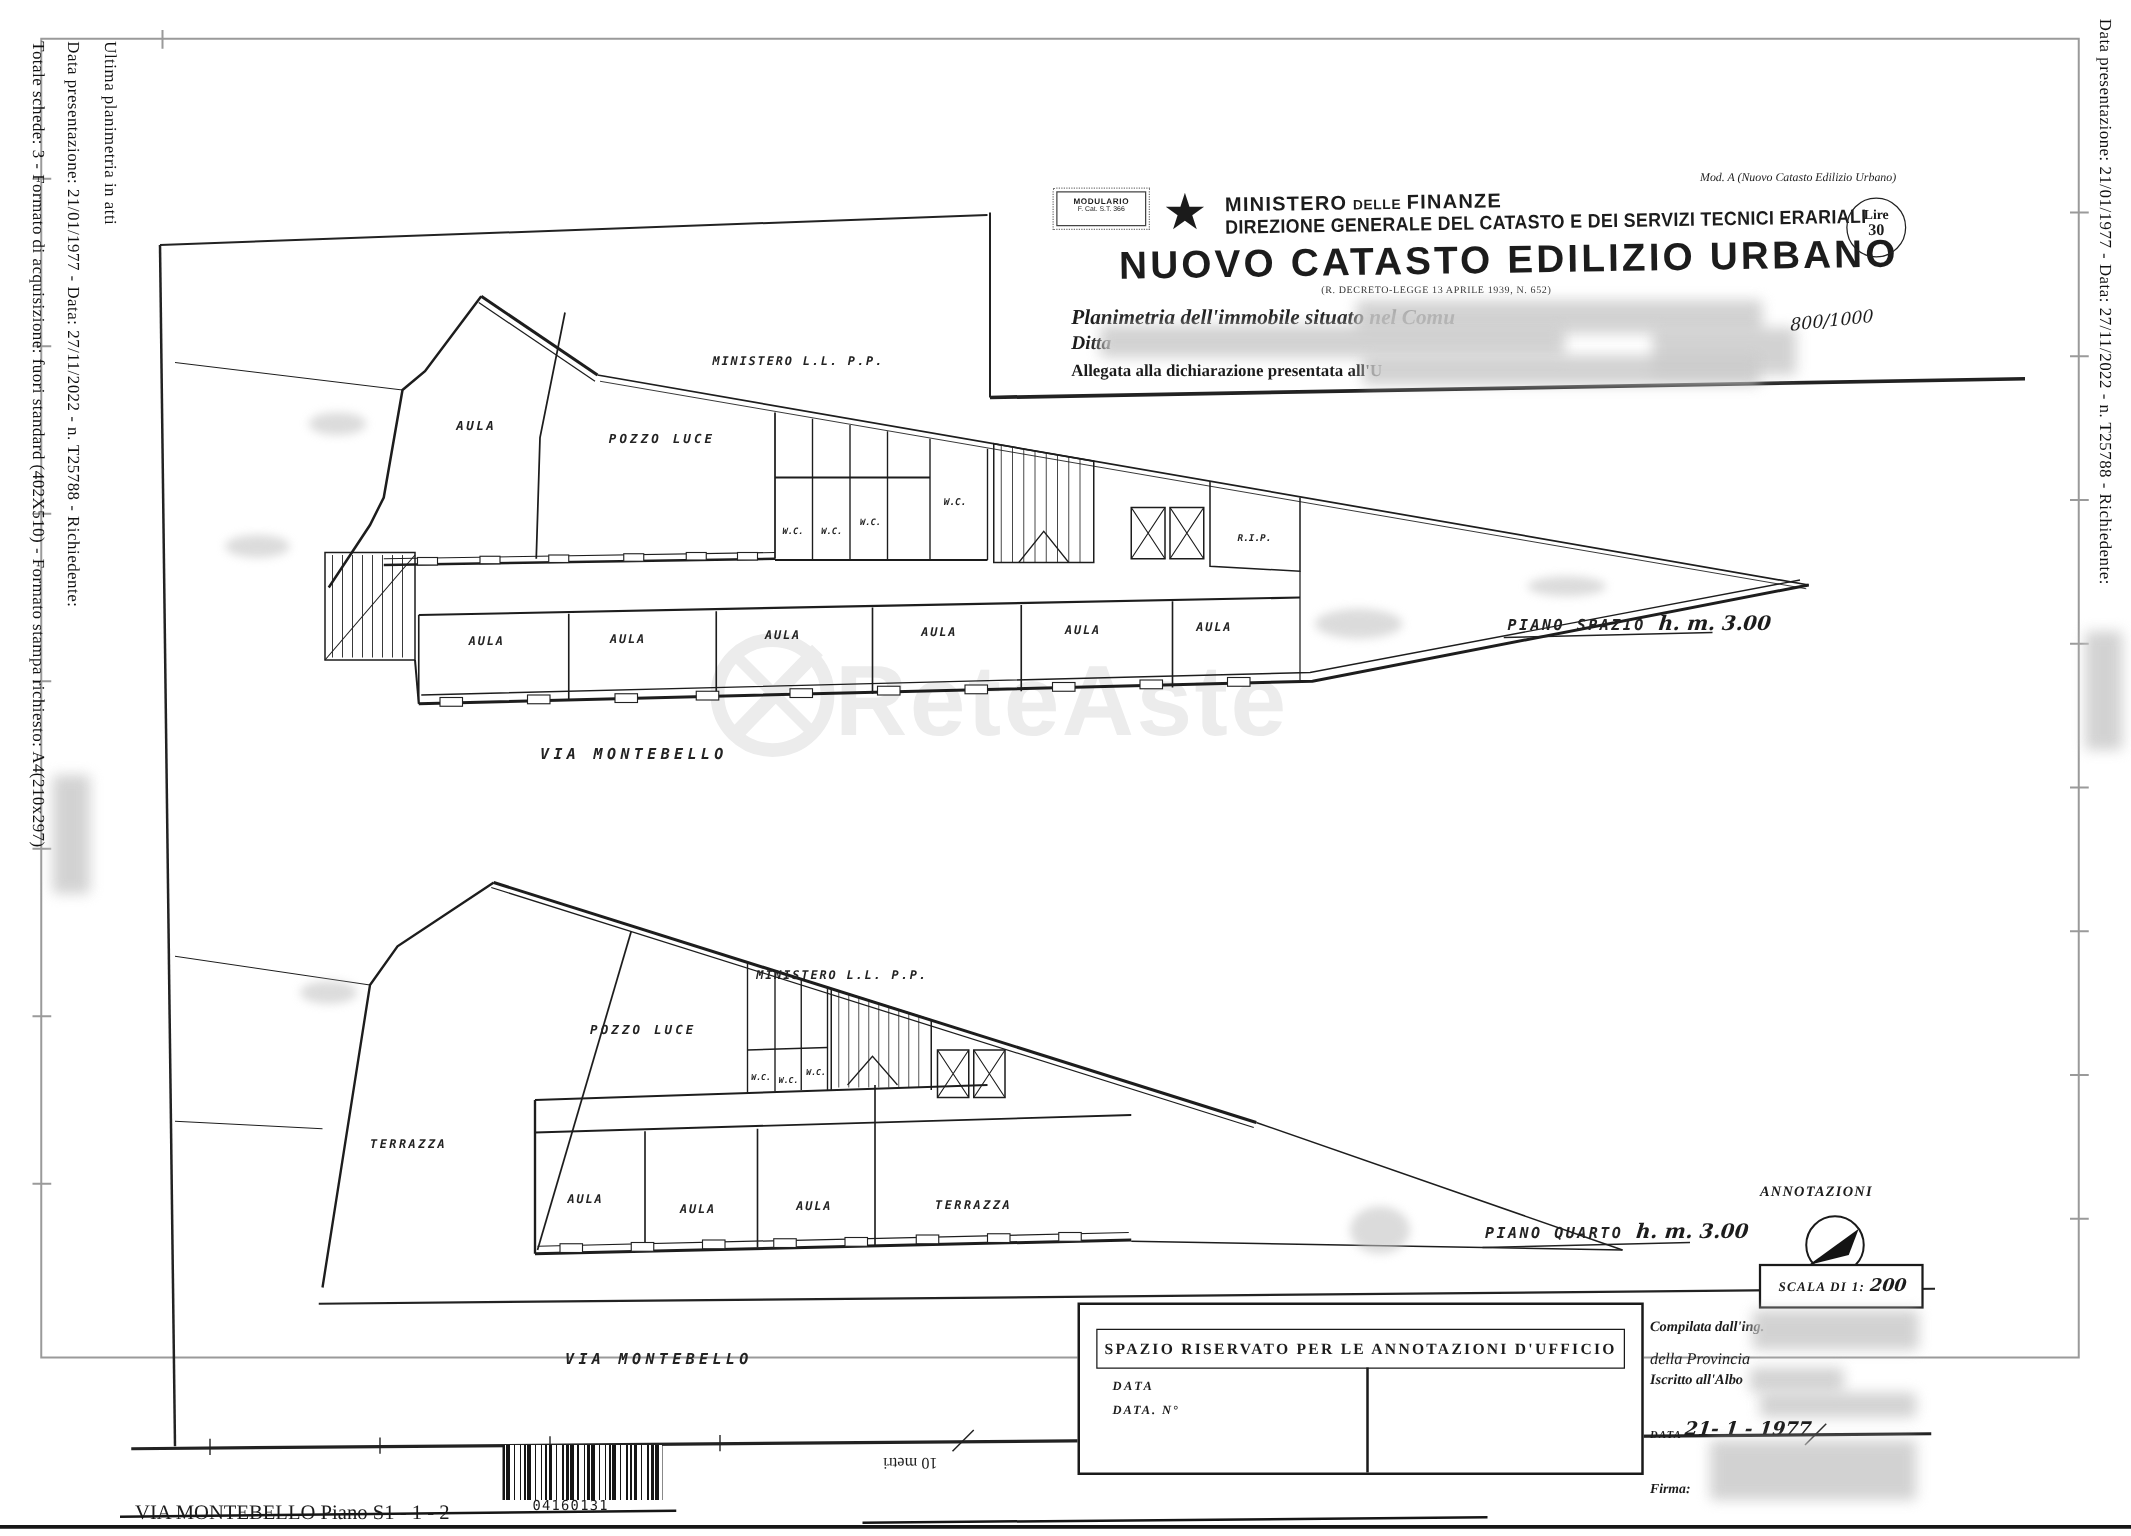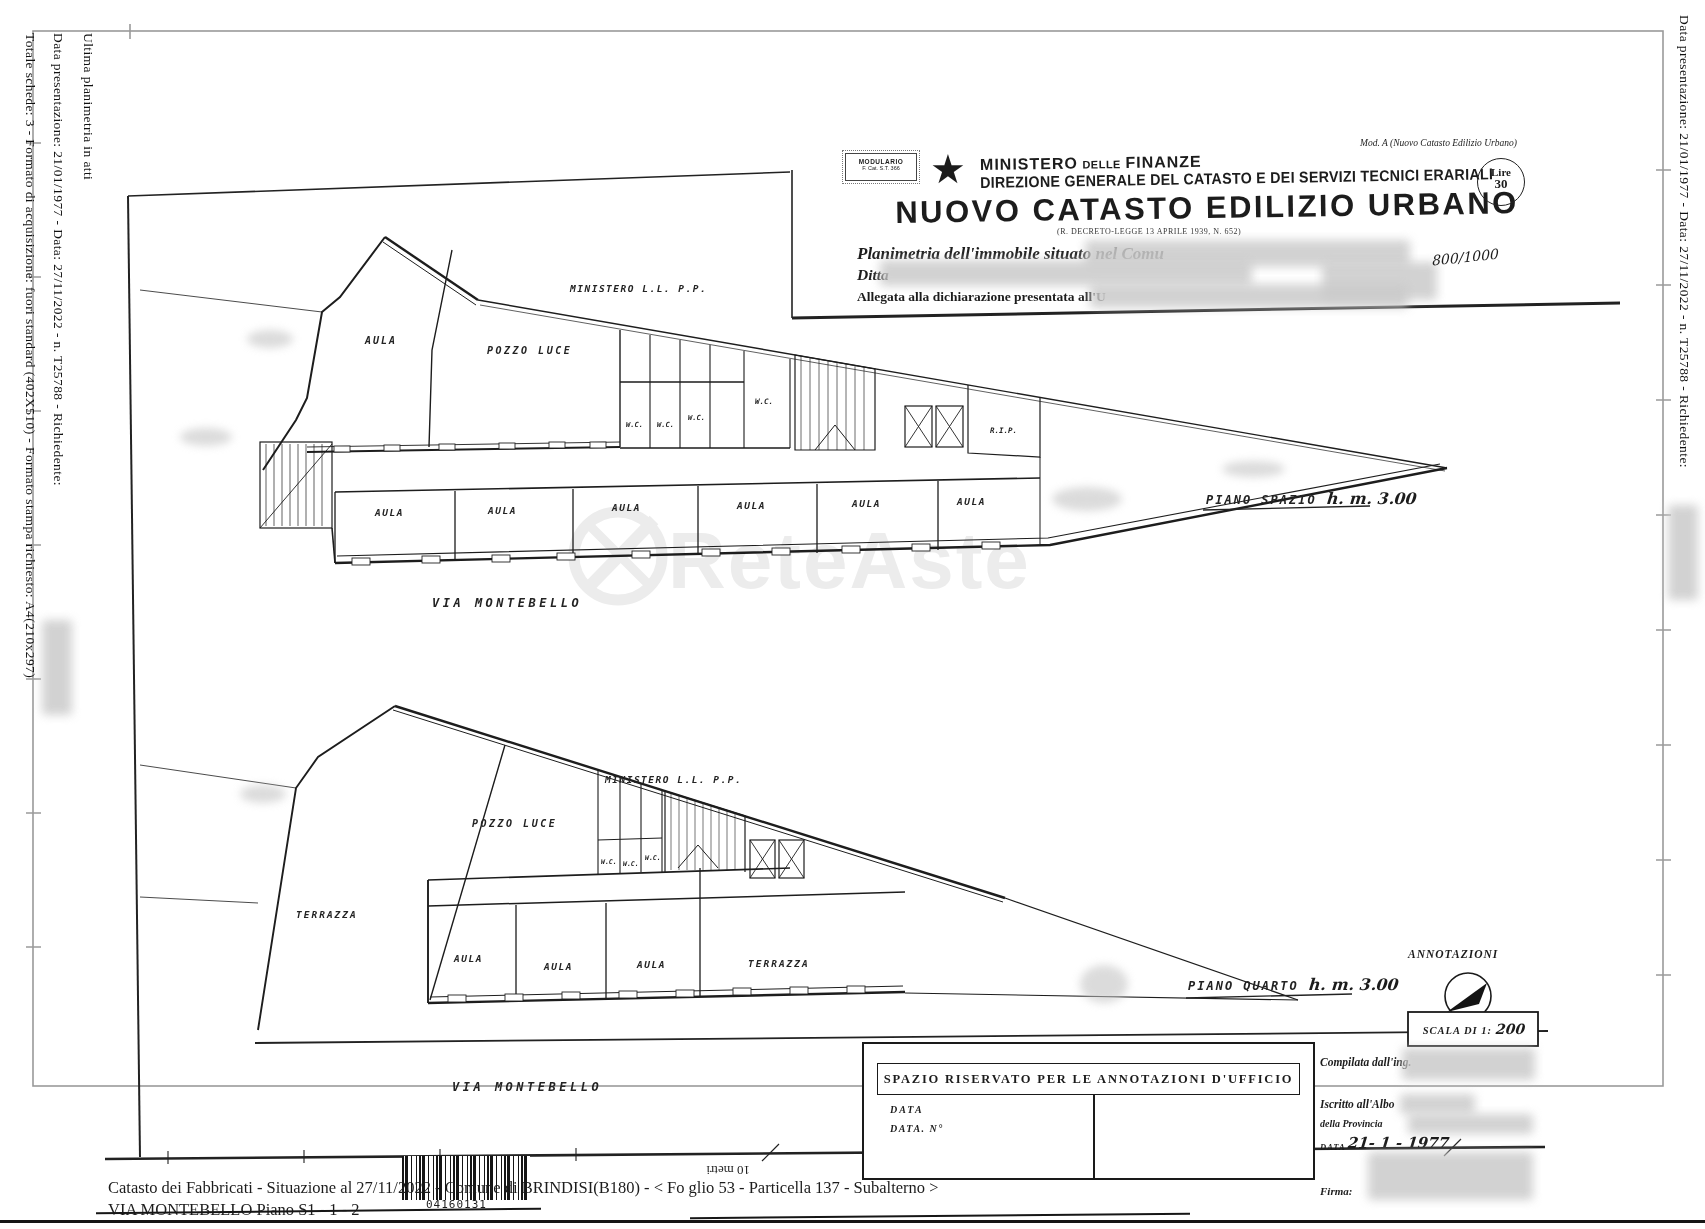--- a/index.html
+++ b/index.html
@@ -278,32 +278,31 @@
     <div class="abs it b" style="left:26px;top:60px;font-size:10px;letter-spacing:2px;">DATA</div>
     <div class="abs it b" style="left:26px;top:79px;font-size:10px;letter-spacing:1.5px;">DATA. N°</div>
     <div class="abs" style="left:229px;top:50px;width:1.5px;height:84px;background:#1a1a1a;"></div>
   </div>
 
   <div class="officecol">
     <div class="abs it" style="left:1320px;top:1056px;font-size:11.5px;font-weight:bold;">Compilata dall'ing.</div>
     <div class="blur" style="left:1402px;top:1048px;width:133px;height:32px;"></div>
     <div class="abs it" style="left:1320px;top:1098px;font-size:11.5px;font-weight:bold;text-align:center;">Iscritto all'Albo</div>
     <div class="blur" style="left:1400px;top:1094px;width:75px;height:20px;"></div>
-    <div class="abs it" style="left:1320px;top:1118px;font-size:10px;font-weight:bold;">della Provincia</div>
+    <div class="abs it" style="left:1320px;top:1079px;font-size:13px;font-weight:normal;">della Provincia</div>
     <div class="blur" style="left:1408px;top:1114px;width:125px;height:20px;"></div>
     <div class="abs it" style="left:1320px;top:1142px;font-size:8.5px;letter-spacing:1px;font-weight:bold;">DATA</div>
     <div class="abs hand b" style="left:1348px;top:1134px;font-size:15px;">21- 1 - 1977</div>
     <div class="abs it" style="left:1320px;top:1161px;font-size:11px;font-weight:bold;margin-top:24px;">Firma:</div>
     <div class="blur" style="left:1368px;top:1152px;width:165px;height:48px;"></div>
   </div>
 
   <div class="abs rot180" style="left:698px;top:1162px;width:52px;font-size:13px;">10 metri</div>
 
   <div class="abs barcode" style="left:402px;top:1156px;width:128px;height:44px;"></div>
   <div class="abs nw" style="left:426px;top:1198px;font-family:'DejaVu Sans Mono',monospace;font-size:11px;letter-spacing:1px;">04160131</div>
 
-  <div class="abs nw" style="left:108px;top:1178px;font-size:16.5px;">Catasto dei Fabbricati - Situazione al 27/11/2022 - Comune di BRINDISI(B180) - &lt;  Fo glio 53 - Particella  137 - Subalterno   &gt;</div>
   <div class="abs nw" style="left:108px;top:1200px;font-size:16.5px;">VIA MONTEBELLO Piano S1 - 1 - 2</div>
   <div class="rule" style="left:96px;top:1210px;width:445px;height:2px;transform:rotate(-0.6deg);"></div>
   <div class="rule" style="left:690px;top:1215px;width:500px;height:1.6px;transform:rotate(-0.5deg);"></div>
   <div class="rule" style="left:0px;top:1220px;width:1705px;height:3px;"></div>
 
 </div>
 
 </body></html>

